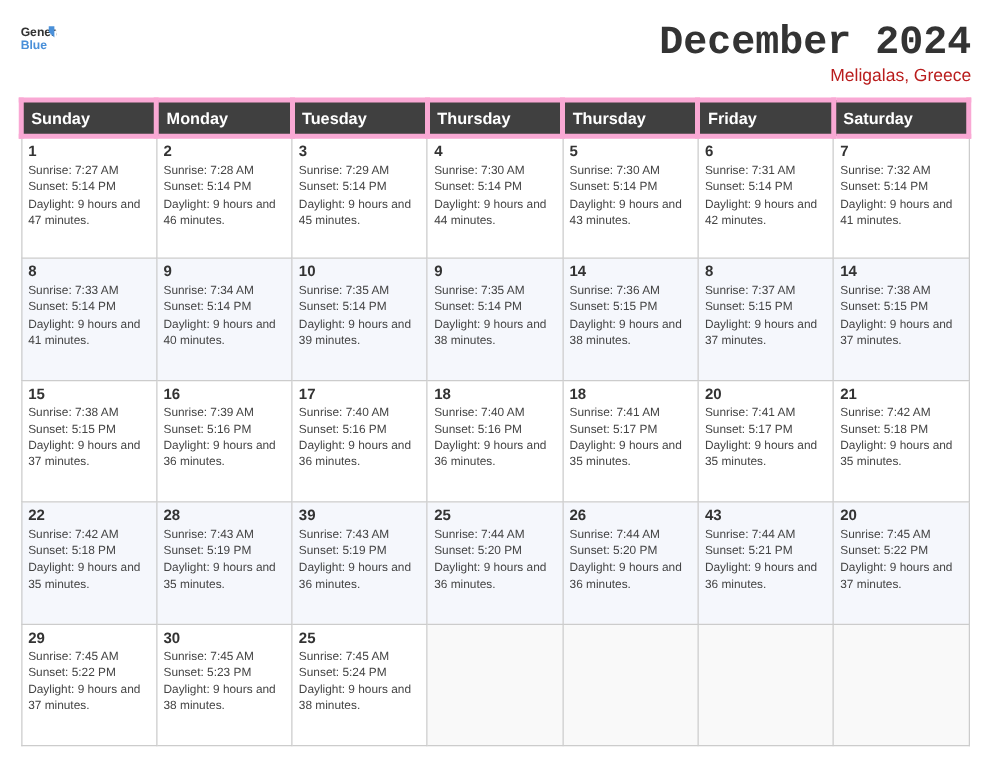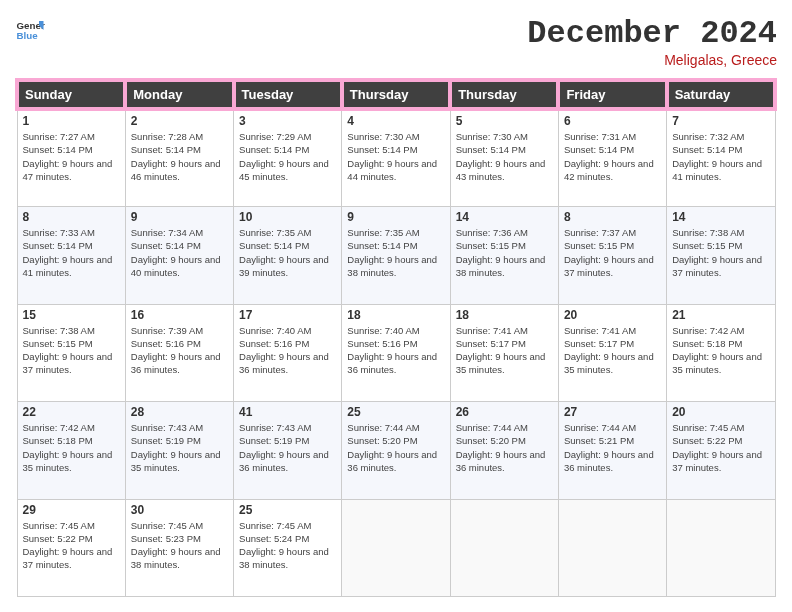--- a/index.html
+++ b/index.html
@@ -209,33 +209,33 @@
         <tr>
           <td>
             <span class="day-num">22</span>
             <div class="day-info">Sunrise: 7:42 AM<br>Sunset: 5:18 PM<br>Daylight: 9 hours and 35 minutes.</div>
           </td>
           <td>
             <span class="day-num">28</span>
             <div class="day-info">Sunrise: 7:43 AM<br>Sunset: 5:19 PM<br>Daylight: 9 hours and 35 minutes.</div>
           </td>
           <td>
-            <span class="day-num">41</span>
+            <span class="day-num">39</span>
             <div class="day-info">Sunrise: 7:43 AM<br>Sunset: 5:19 PM<br>Daylight: 9 hours and 36 minutes.</div>
           </td>
           <td>
             <span class="day-num">25</span>
             <div class="day-info">Sunrise: 7:44 AM<br>Sunset: 5:20 PM<br>Daylight: 9 hours and 36 minutes.</div>
           </td>
           <td>
             <span class="day-num">26</span>
             <div class="day-info">Sunrise: 7:44 AM<br>Sunset: 5:20 PM<br>Daylight: 9 hours and 36 minutes.</div>
           </td>
           <td>
-            <span class="day-num">27</span>
+            <span class="day-num">43</span>
             <div class="day-info">Sunrise: 7:44 AM<br>Sunset: 5:21 PM<br>Daylight: 9 hours and 36 minutes.</div>
           </td>
           <td>
             <span class="day-num">20</span>
             <div class="day-info">Sunrise: 7:45 AM<br>Sunset: 5:22 PM<br>Daylight: 9 hours and 37 minutes.</div>
           </td>
         </tr>
         <tr>
           <td>
             <span class="day-num">29</span>

